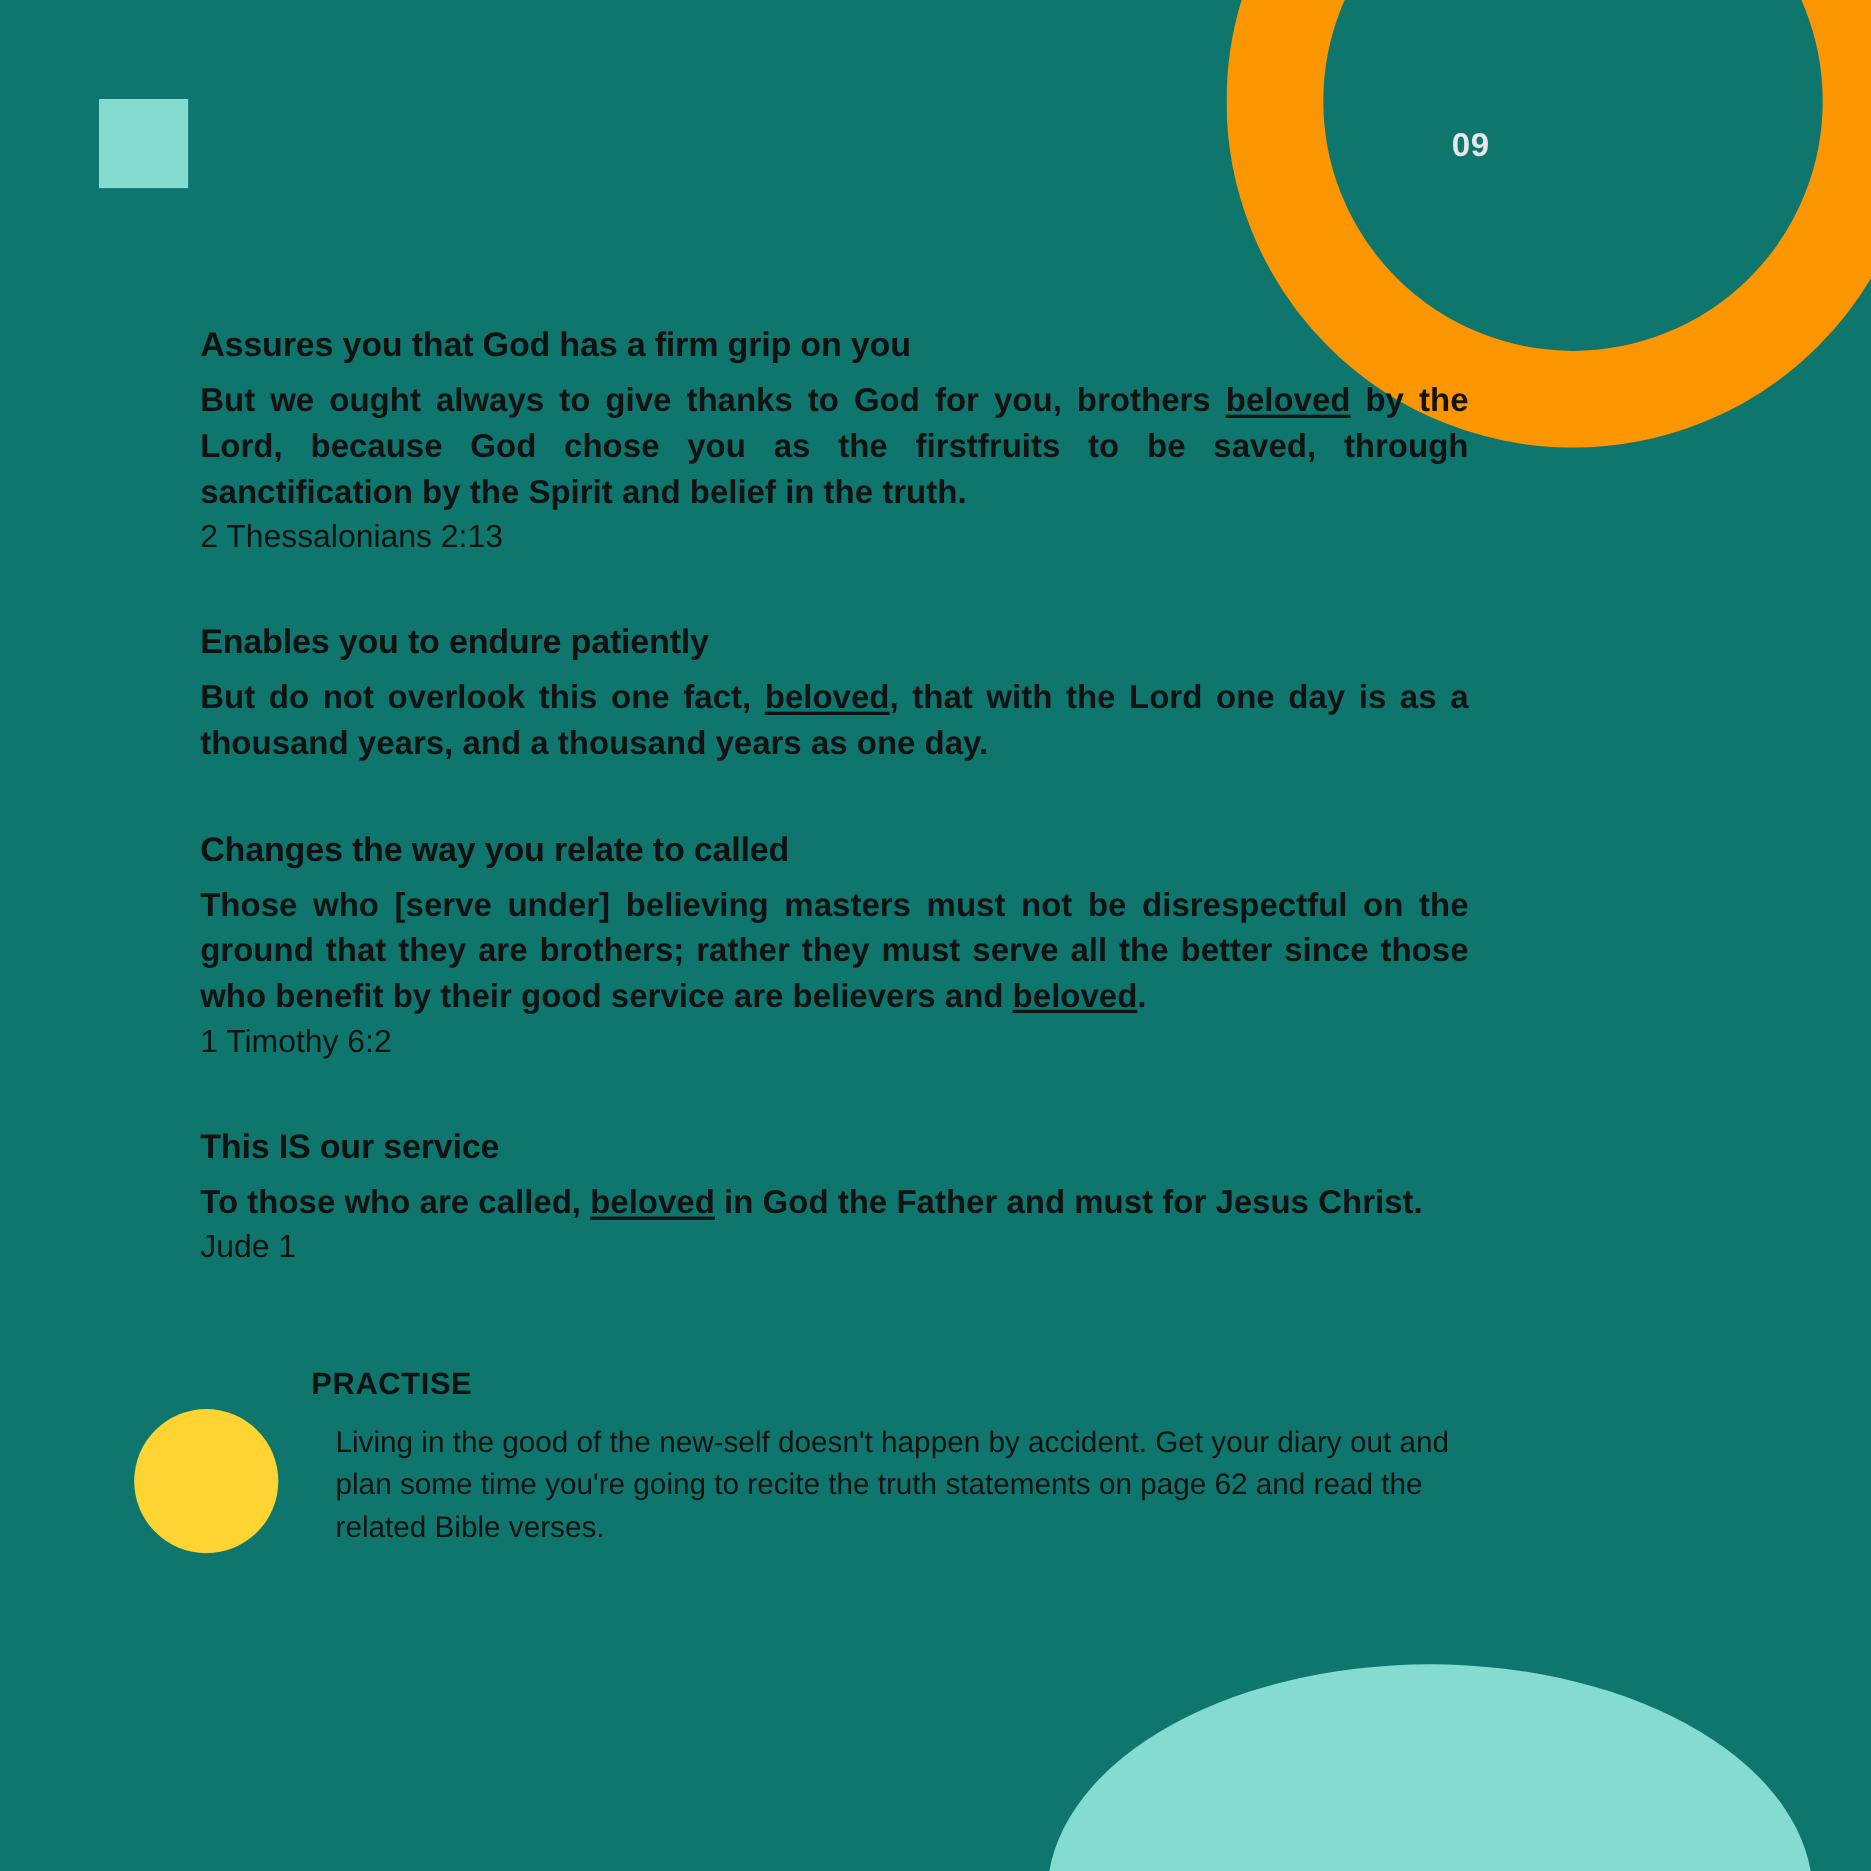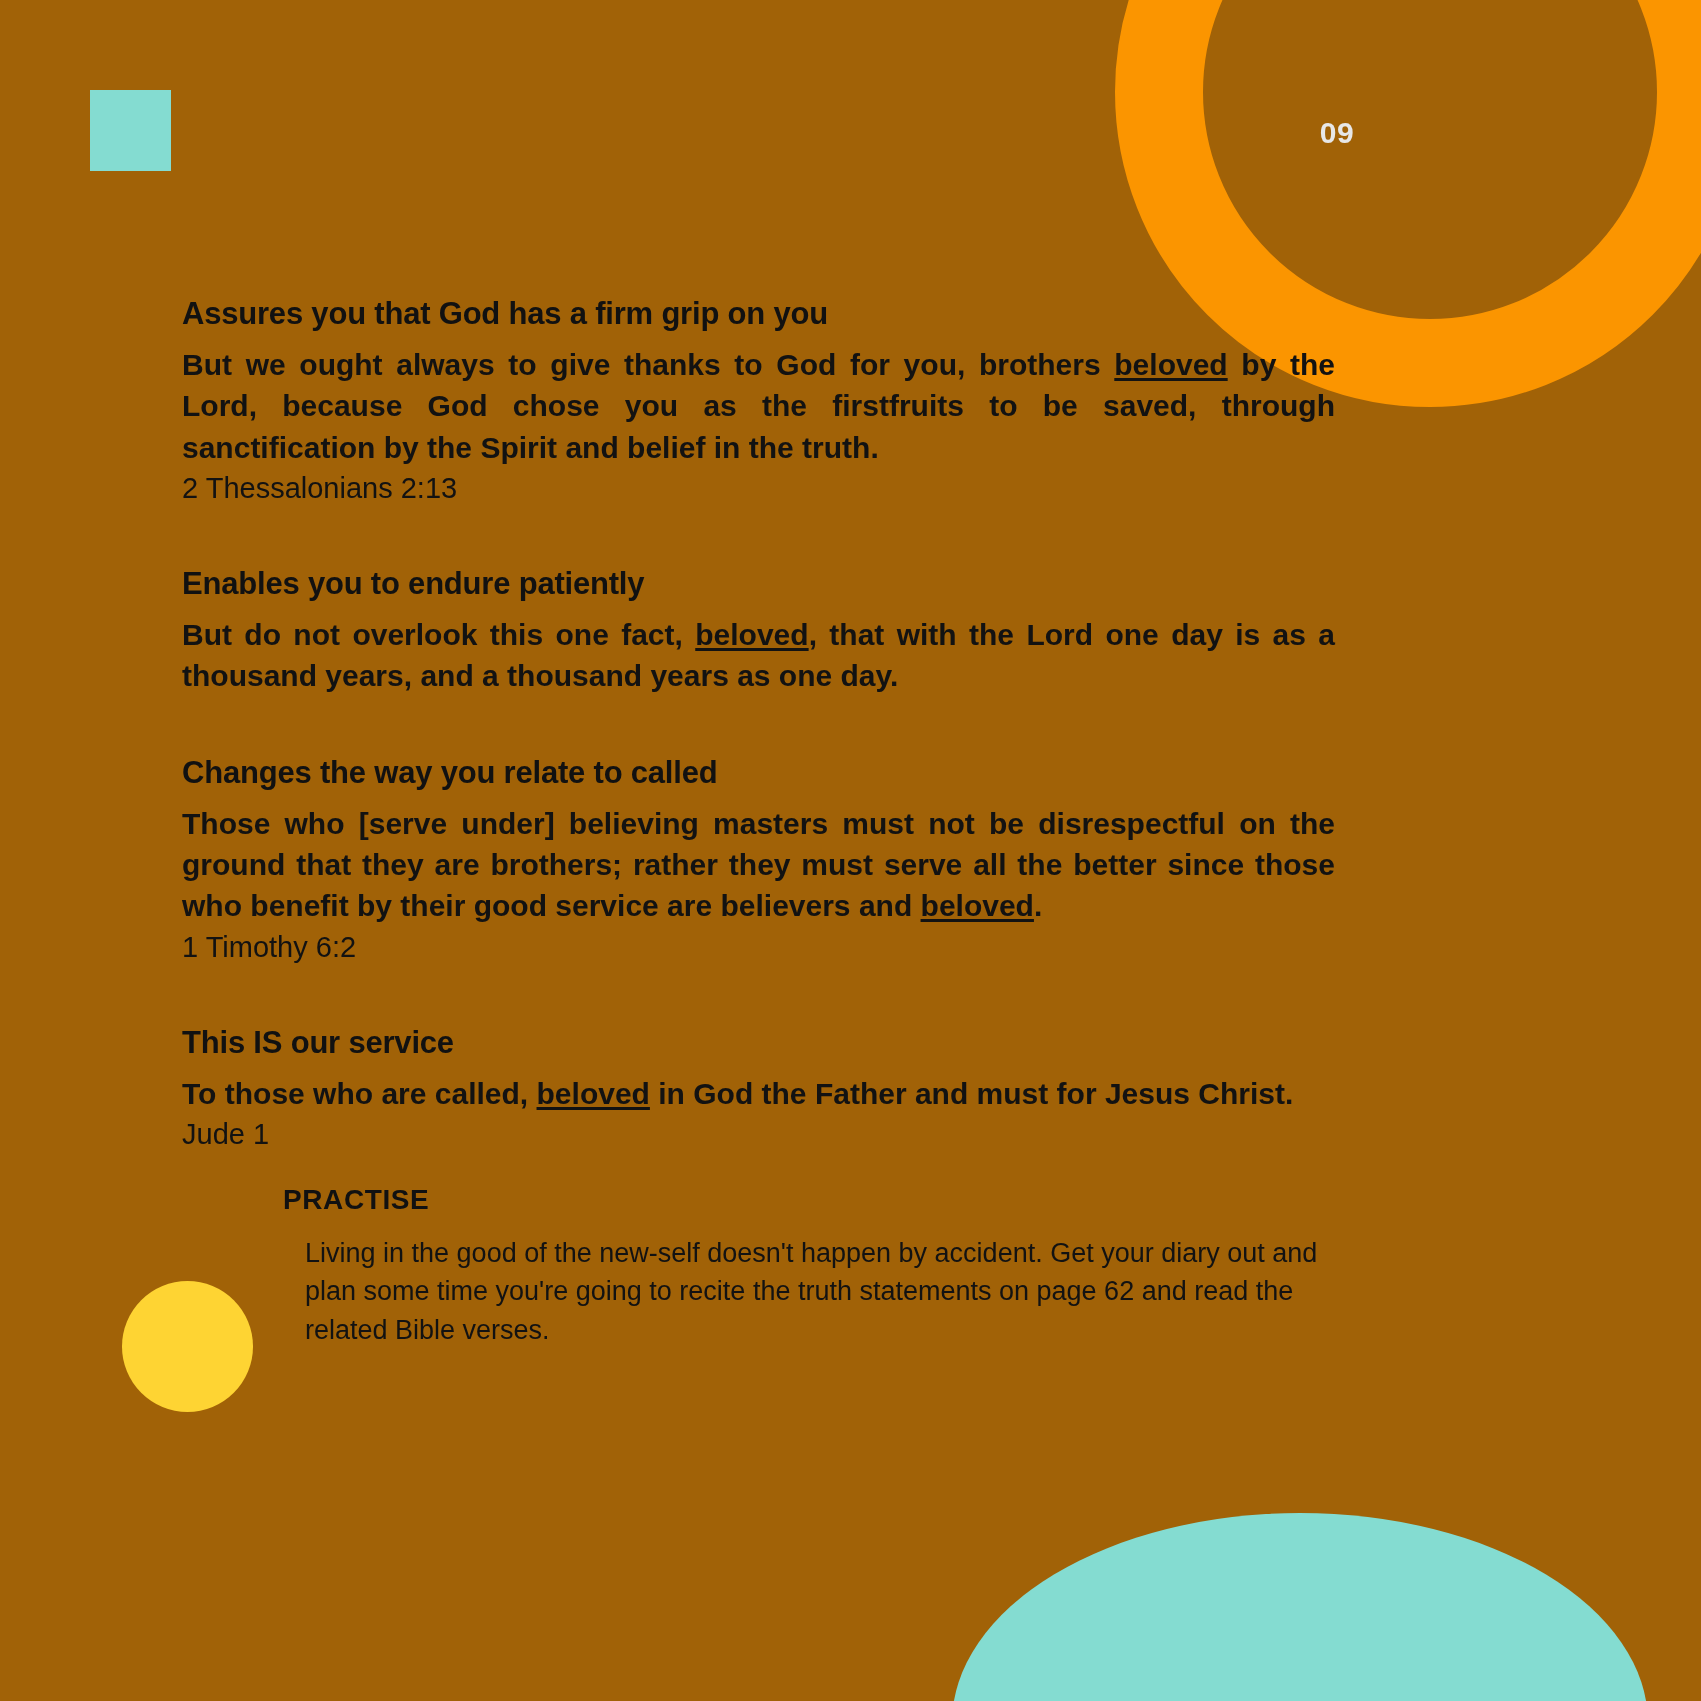--- a/index.html
+++ b/index.html
@@ -13,21 +13,21 @@
   body {
     background: #e7e7e7;
     font-family: "Liberation Sans", sans-serif;
     position: relative;
   }
 
   .page {
     position: relative;
     width: 1701px;
     height: 1701px;
-    background: #a16207;
+    background: #0f766e;
     overflow: hidden;
   }
 
   
 
   .teal-square {
     position: absolute;
     left: 90px;
     top: 90px;
     width: 81px;
@@ -119,21 +119,21 @@
     color: #121212;
     line-height: 1.38;
     text-align: left;
   }
 
   
 
   .practise {
     position: absolute;
     left: 283px;
-    top: 1184px;
+    top: 1242px;
     width: 1055px;
   }
 
   .practise-title {
     font-size: 28px;
     font-weight: 700;
     color: #111111;
     letter-spacing: 0.6px;
     margin-bottom: 18px;
   }

